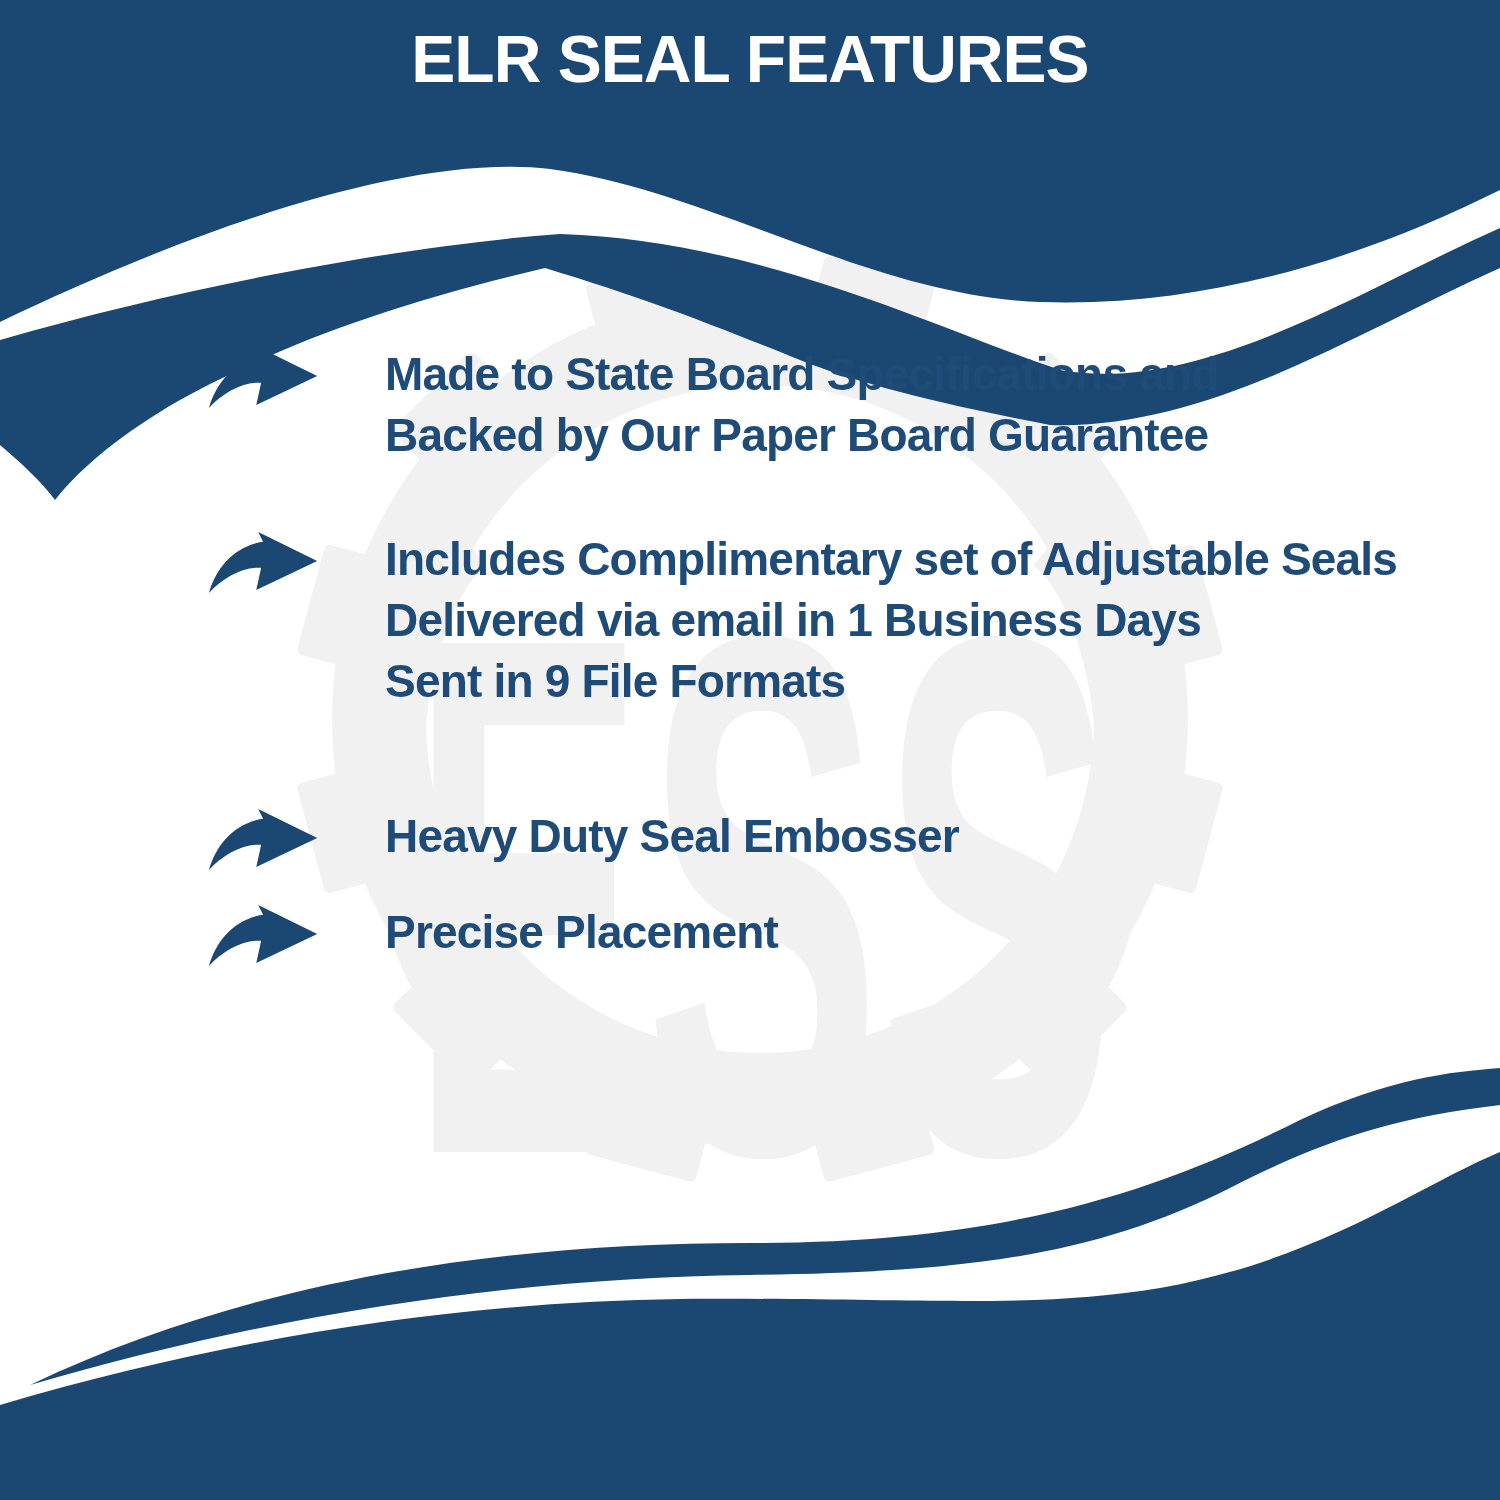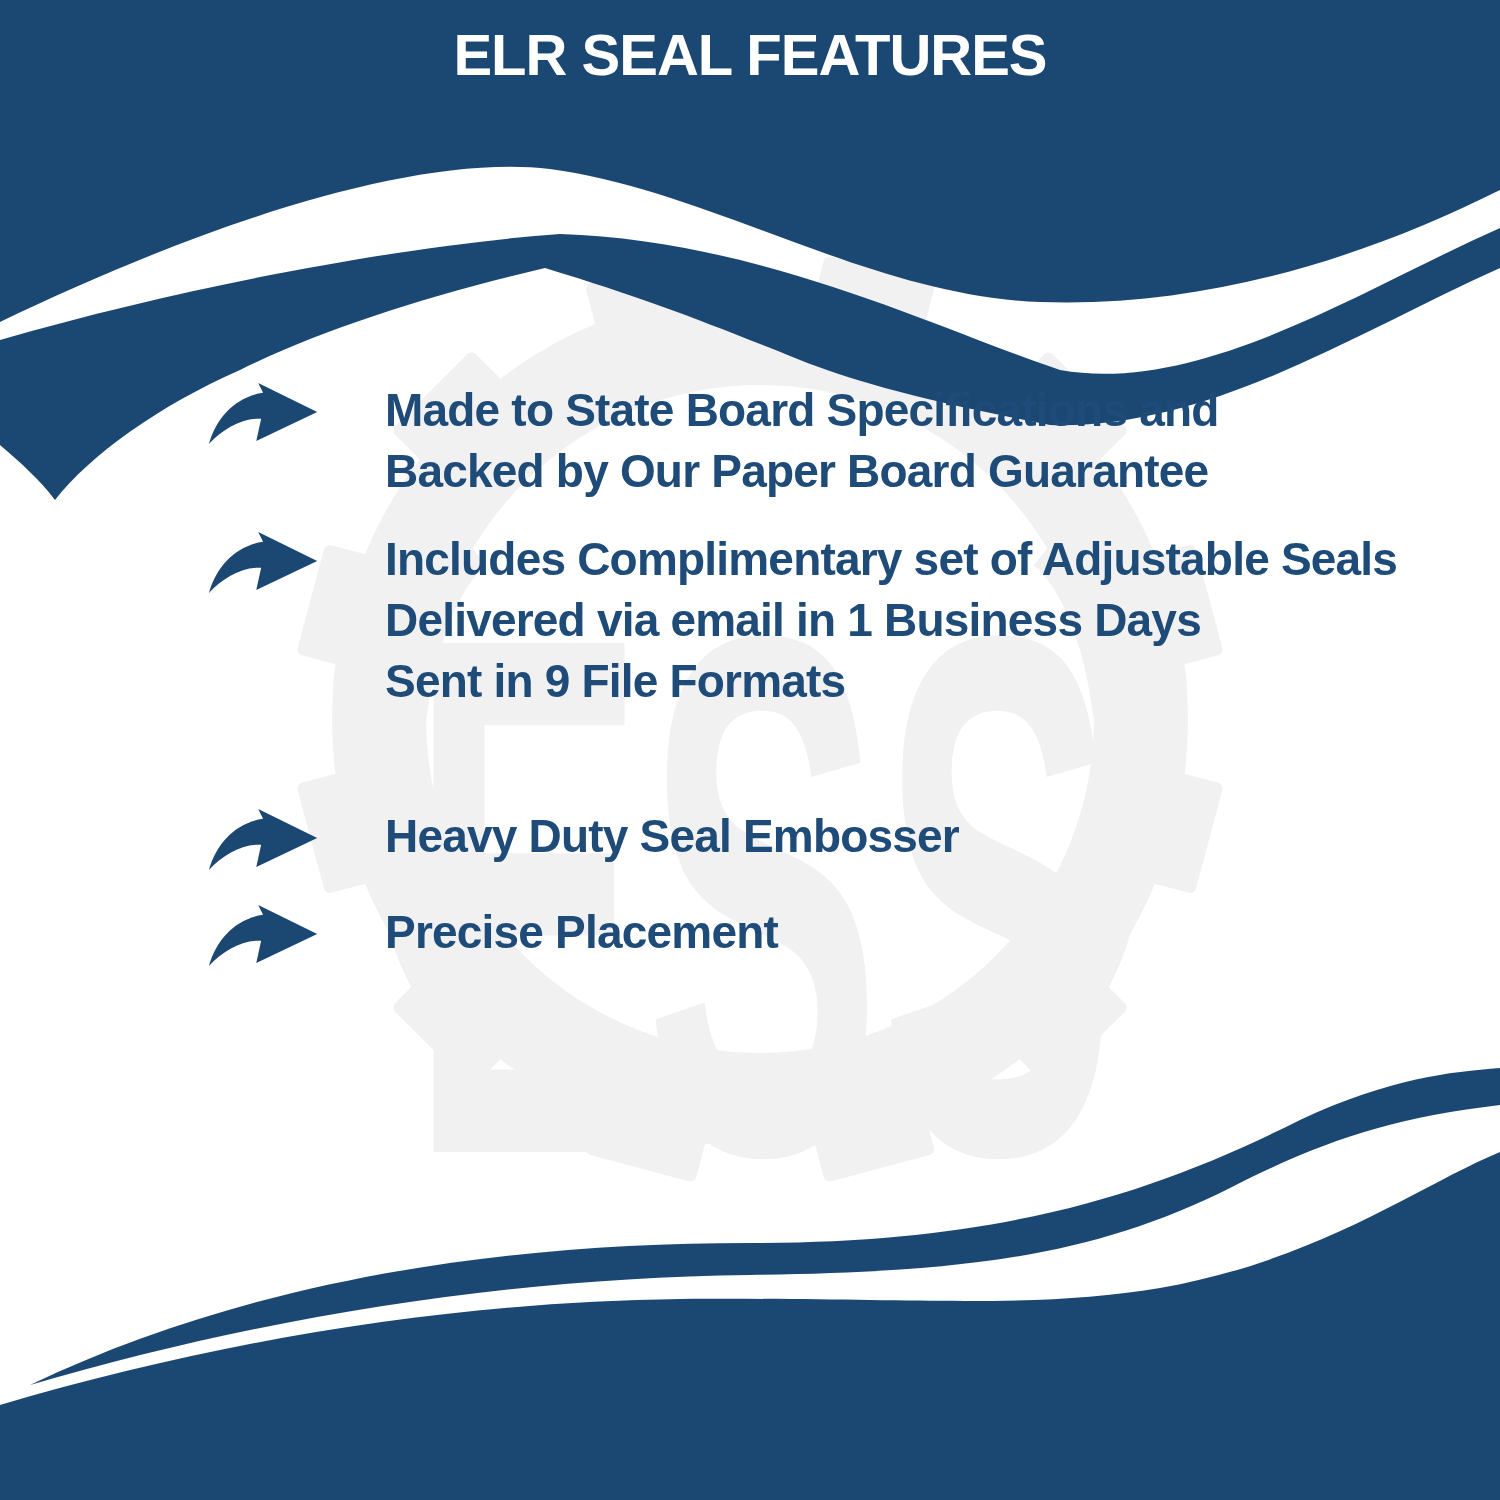--- a/index.html
+++ b/index.html
@@ -15,30 +15,30 @@
   
   #watermark{z-index:1;}
   
   #swooshes{z-index:2;}
   
   .title{
     position:absolute;z-index:3;
     left:0;right:0;top:26px;
     text-align:center;
     color:#ffffff;
-    font-size:58px;
+    font-size:66px;
     font-weight:bold;
     letter-spacing:-1px;
     line-height:1;
     white-space:nowrap;
   }
   
   .features{position:absolute;inset:0;z-index:4;}
   .feature{position:absolute;left:207px;width:1290px;}
-  .feature:nth-of-type(1){top:344px;margin-top:36px;}
+  .feature:nth-of-type(1){top:344px;}
   .feature:nth-of-type(2){top:529px;}
   .feature:nth-of-type(3){top:791px;margin-top:15px;}
   .feature:nth-of-type(4){top:902px;}
   .feature:nth-of-type(5){top:1092px;}
   .arrow{
     position:absolute;left:0;top:2px;
     width:116px;height:64px;
   }
   .lines{
     margin-left:178px;

